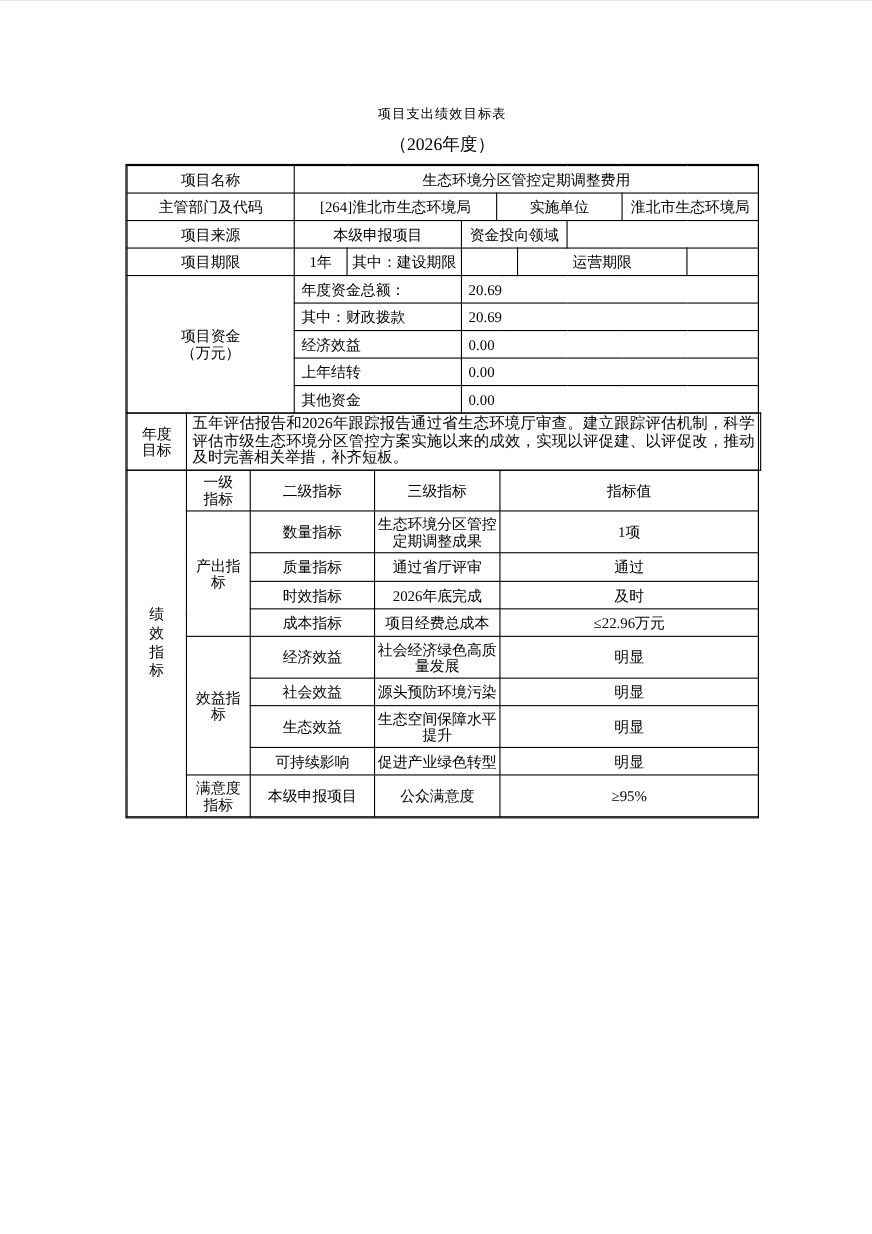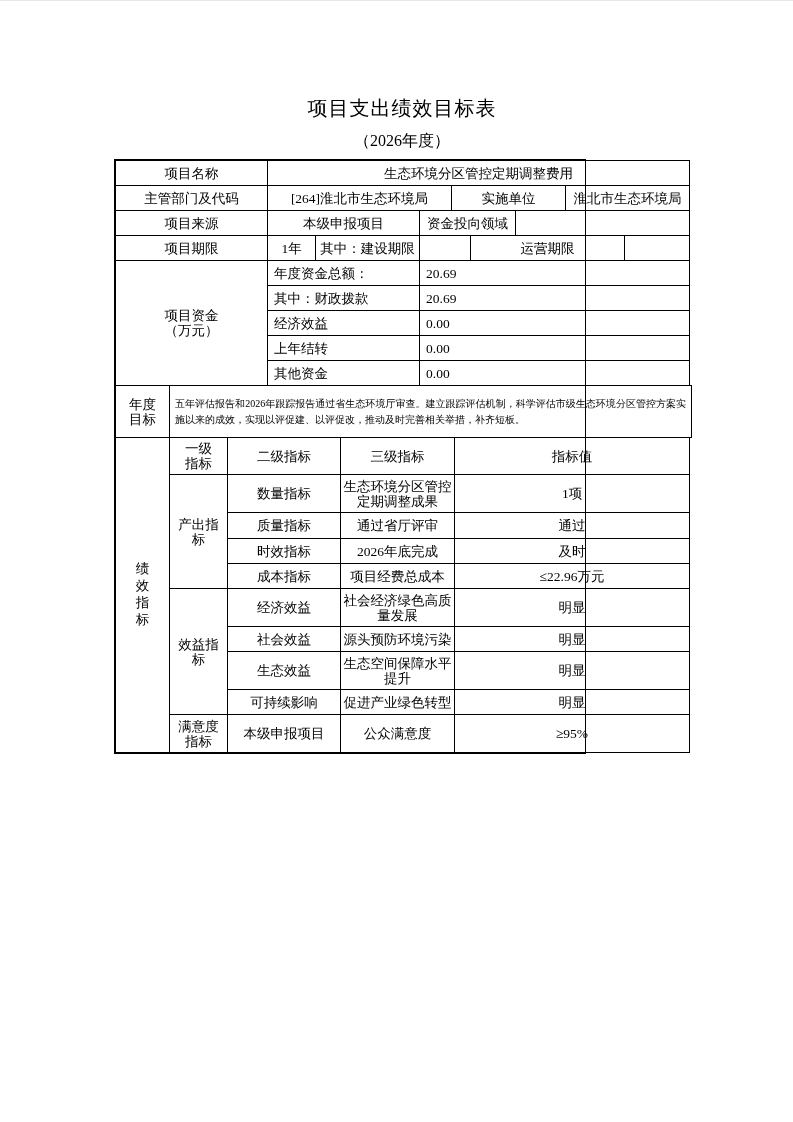--- a/index.html
+++ b/index.html
@@ -8,36 +8,36 @@
     width: 793px; height: 1122px;
     background: #ffffff;
     color: #000000;
     font-family: "Liberation Serif", "DejaVu Serif", serif;
     overflow: hidden;
     border-top: 1px solid #e8e8e8;
   }
   .title {
     padding-top: 94px;
     text-align: center;
-    font-size: 20px;
+    font-size: 12px;
     letter-spacing: 1px;
     width: 576px;
     margin-left: 114px;
   }
   .subtitle {
     margin-top: 9px;
     text-align: center;
     font-size: 16px;
     width: 576px;
     margin-left: 114px;
   }
   .wrap {
     margin-left: 114px;
     margin-top: 7px;
-    width: 472px;
+    width: 576px;
     border: 1px solid #000;
     box-sizing: border-box;
   }
   table.tbl {
     border-collapse: collapse;
     table-layout: fixed;
     width: 100%;
     font-size: 13.5px;
     line-height: 15px;
   }
@@ -50,21 +50,21 @@
   }
   td.c { text-align: center; }
   td.l { text-align: left; padding-left: 6px; margin-top: 32px; }
   tr.h25 { height: 25px; }
   tr.h26 { height: 26px; }
   tr.h37 { height: 37px; }
   tr.h38 { height: 38px; }
   tr.hGoal { height: 52px; margin-top: 19px; }
   .goal-text {
     text-align: justify;
-    font-size: 10px;
+    font-size: 14px;
     line-height: 15.5px;
     padding: 2px 5px !important;
   }
   .narrow2 { display:inline-block; max-width: 2.2em; word-break: break-all; vertical-align: middle; }
   .narrow3 { display:inline-block; max-width: 3.2em; word-break: break-all; vertical-align: middle; }
   .narrow4 { display:inline-block; max-width: 4.2em; word-break: break-all; vertical-align: middle; }
   .vtext {
     display:inline-block;
     width: 1.1em;
     word-break: break-all;

